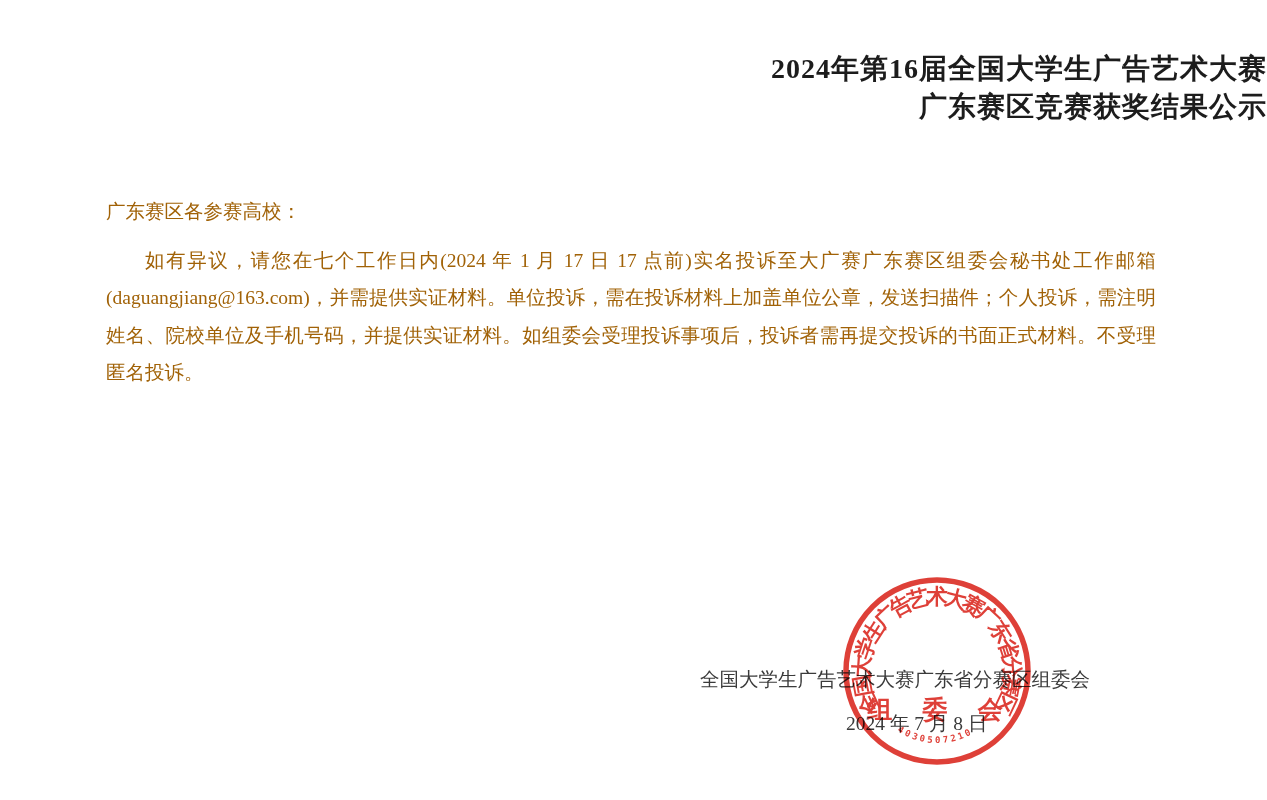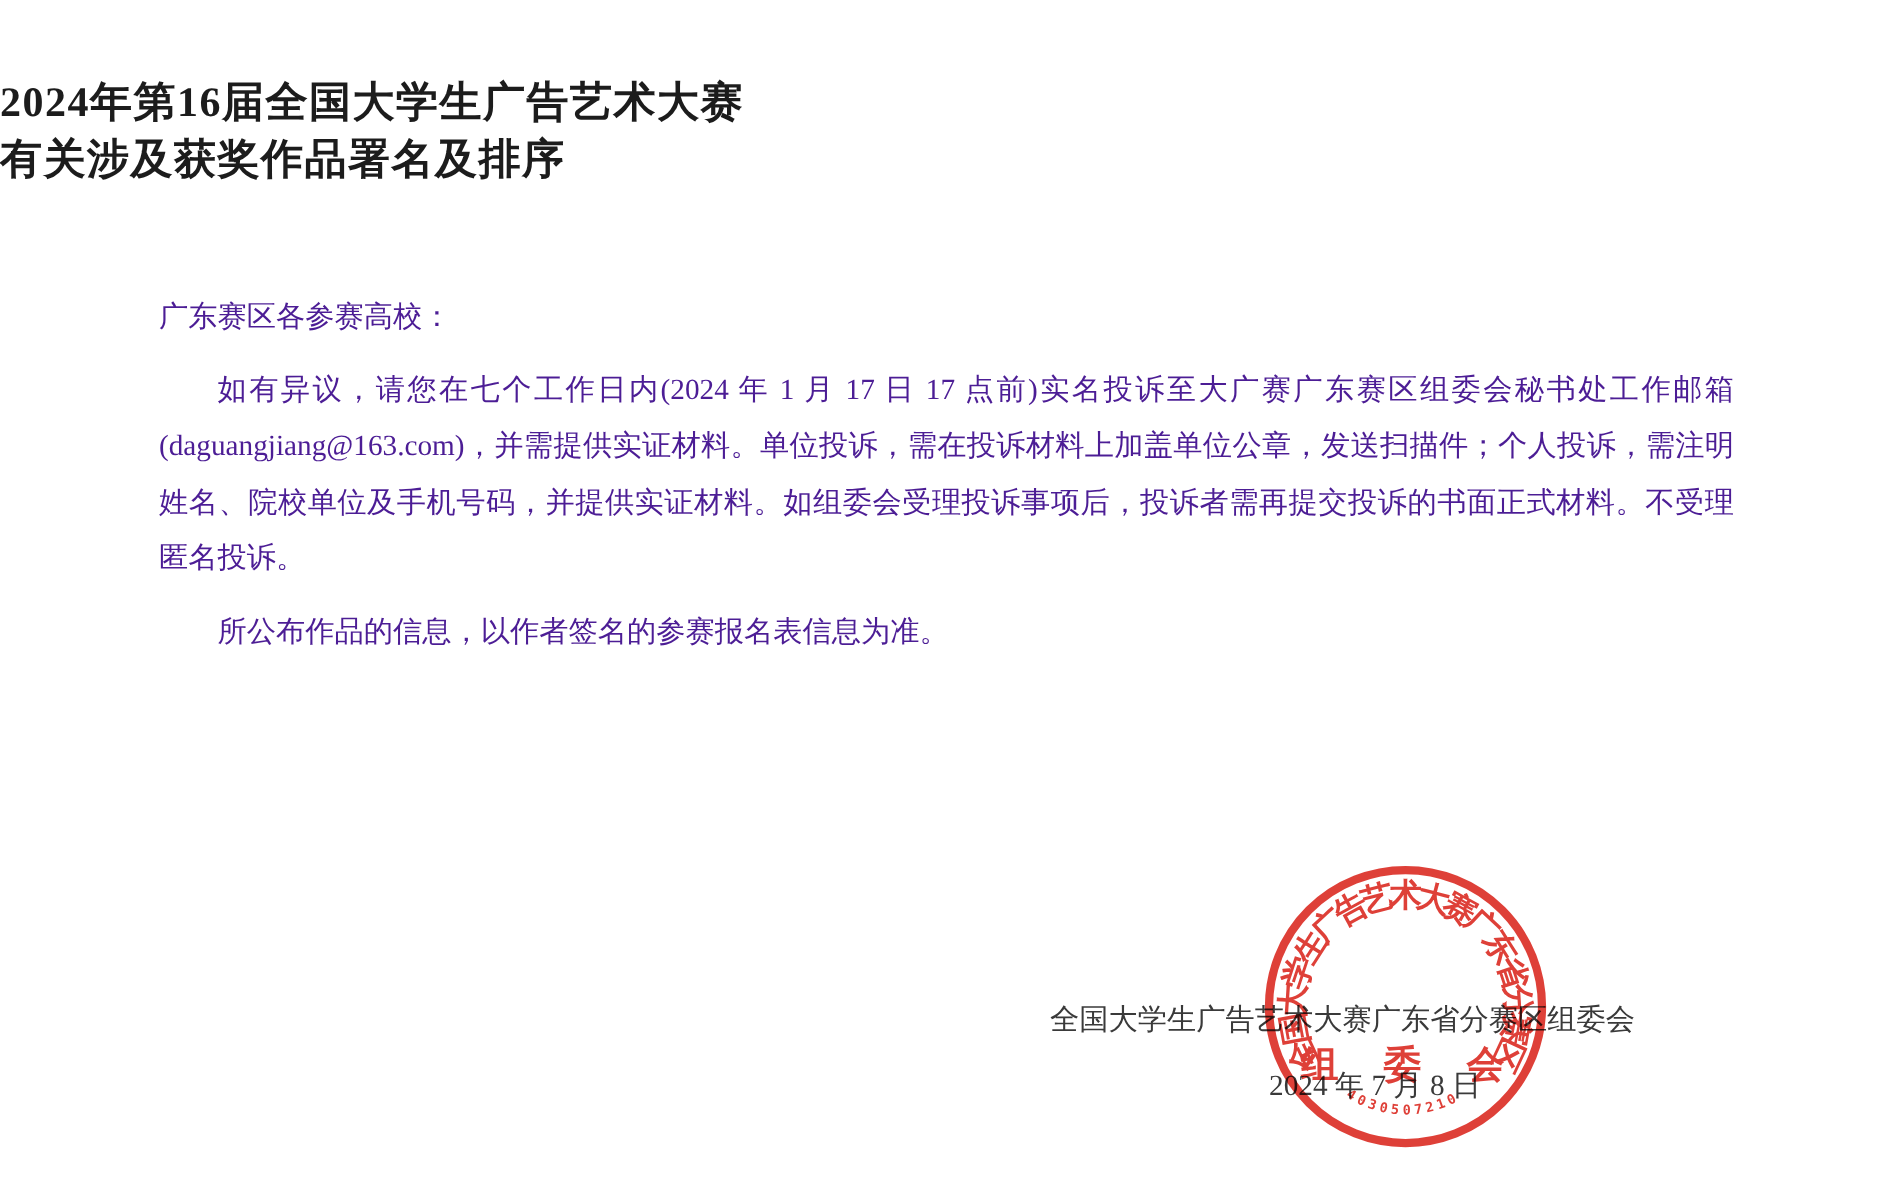--- a/index.html
+++ b/index.html
@@ -13,35 +13,35 @@
     height: 800px;
     background: #ffffff;
     overflow: hidden;
     font-family: "Liberation Serif", "DejaVu Serif", serif;
   }
   .title-block {
     position: absolute;
     top: 50px;
     left: 0;
     width: 100%;
-    text-align: left;
+    text-align: right;
     font-size: 28px;
     font-weight: bold;
     line-height: 38px;
     color: #1c1c1c;
     letter-spacing: 1px;
   }
   .content {
     position: absolute;
     top: 193px;
     left: 106px;
     width: 1050px;
     font-size: 19.5px;
     line-height: 37.5px;
-    color: #4c1d95;
+    color: #a16207;
     text-align: justify;
   }
   .content .salutation {
     margin: 0 0 11px 0;
     text-indent: 0;
   }
   .content p.para {
     margin: 0 0 11px 0;
     text-indent: 2em;
   }
@@ -73,27 +73,26 @@
   }
   .seal svg { display: block; width: 100%; height: 100%; }
 </style>
 </head>
 <body>
 
 <div class="page">
 
   <div class="title-block">
     <div>2024年第16届全国大学生广告艺术大赛</div>
-    <div>有关涉及获奖作品署名及排序</div>
+    <div>广东赛区竞赛获奖结果公示</div>
   </div>
 
   <div class="content">
     <p class="salutation">广东赛区各参赛高校：</p>
     <p class="para">如有异议，请您在七个工作日内(2024 年 1 月 17 日 17 点前)实名投诉至大广赛广东赛区组委会秘书处工作邮箱(daguangjiang@163.com)，并需提供实证材料。单位投诉，需在投诉材料上加盖单位公章，发送扫描件；个人投诉，需注明姓名、院校单位及手机号码，并提供实证材料。如组委会受理投诉事项后，投诉者需再提交投诉的书面正式材料。不受理匿名投诉。</p>
-    <p class="para">所公布作品的信息，以作者签名的参赛报名表信息为准。</p>
   </div>
 
   <div class="signature-line">全国大学生广告艺术大赛广东省分赛区组委会</div>
 
   <div class="date-line">2024 年 7 月 8 日</div>
 
   <div class="seal">
     <svg viewBox="0 0 198 198" xmlns="http://www.w3.org/2000/svg">
       <defs>
         <path id="sealTopArc" d="M 42.6 137.8 A 68 68 0 1 1 155.4 137.8" fill="none"></path>

